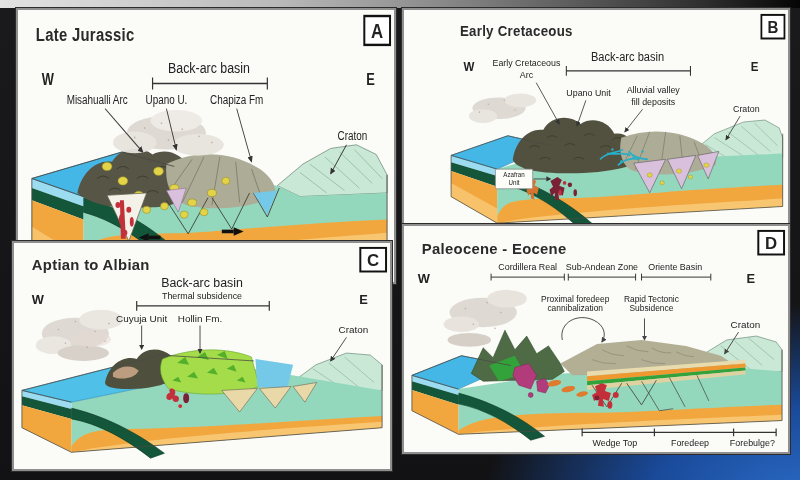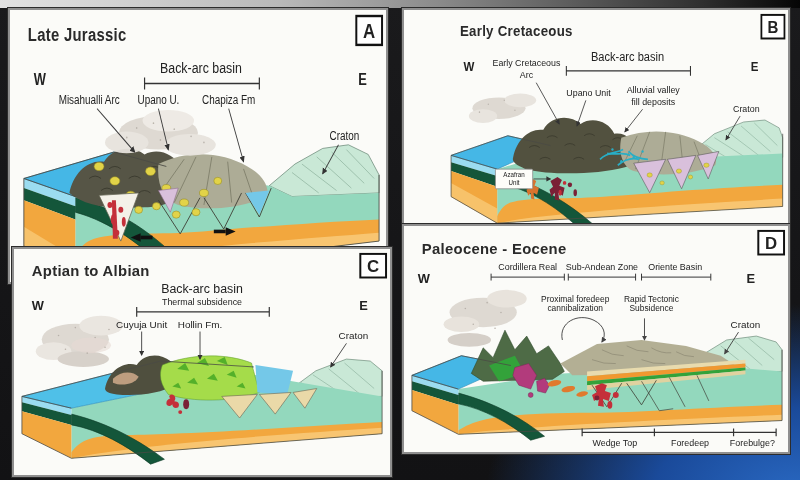--- a/index.html
+++ b/index.html
@@ -4,23 +4,23 @@
 <style>
   html,body{margin:0;padding:0;}
   .stage{position:relative;width:800px;height:480px;overflow:hidden;
     background:#141416;
     background-image:radial-gradient(ellipse 420px 260px at 100% 104%, #2a6ac4 0%, #1a4a9a 35%, rgba(20,40,90,0) 75%),
                      linear-gradient(to bottom,#1a1a1c 0%,#121214 100%);}
   .topbar{position:absolute;left:0;top:0;width:800px;height:8px;
     background:linear-gradient(to right,#e2e2e2 0%,#b9b9b9 35%,#8a8a8a 55%,#2e2e2e 88%,#050505 100%);}
   .panel{position:absolute;background:#fbfbf8;border:2px solid #8f8f8f;box-shadow:0 0 0 1px #2c2c2c;box-sizing:border-box;}
   .panel svg{display:block;width:100%;height:100%;}
-  #panelA{left:8px;top:8px;width:380px;height:276px;text-align:right;}
+  #panelA{left:16px;top:8px;width:380px;height:276px;text-align:right;}
   #panelB{left:402px;top:8px;width:388px;height:226px;padding-left:40px;}
-  #panelC{left:12px;top:247px;width:380px;height:230px;text-decoration:underline;}
+  #panelC{left:12px;top:241px;width:380px;height:230px;text-decoration:underline;}
   #panelD{left:402px;top:224px;width:388px;height:230px;}
   text{font-family:"Liberation Sans",sans-serif;fill:#222;}
   .ttl{font-size:15px;font-weight:600;fill:#2a2a2a;letter-spacing:.3px;}
   .we{font-size:13px;font-weight:700;}
   .brk{font-size:12.5px;}
   .lbl{font-size:10px;}
   .sm{font-size:9px;}
   .tiny{font-size:7px;}
   .letter{font-size:17px;font-weight:700;}
   .ldr{stroke:#3a3a3a;stroke-width:0.9;fill:none;}

